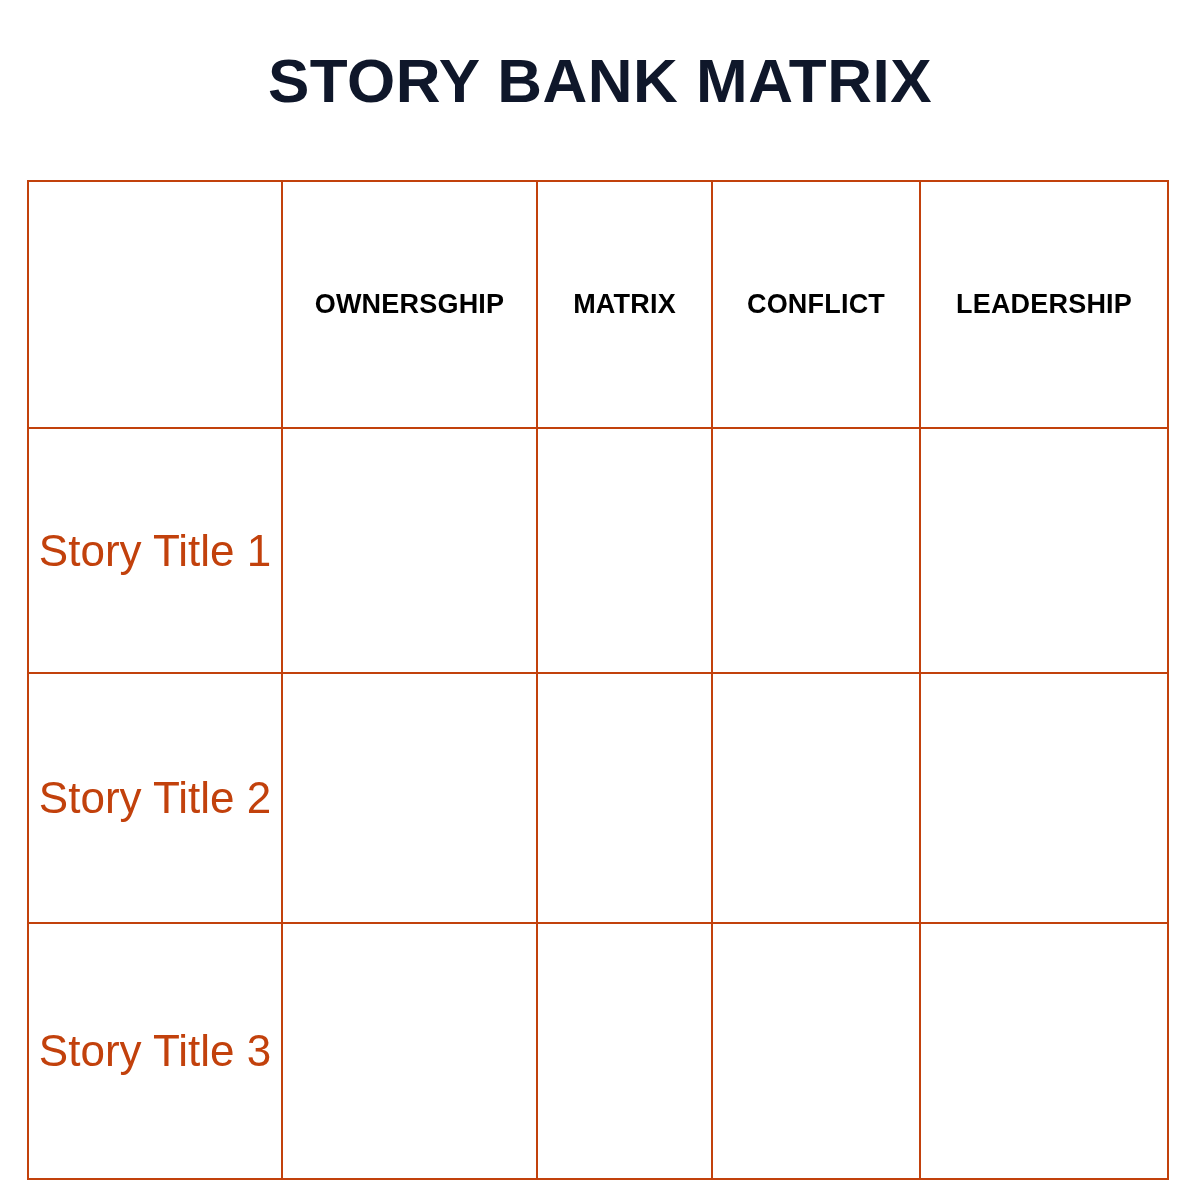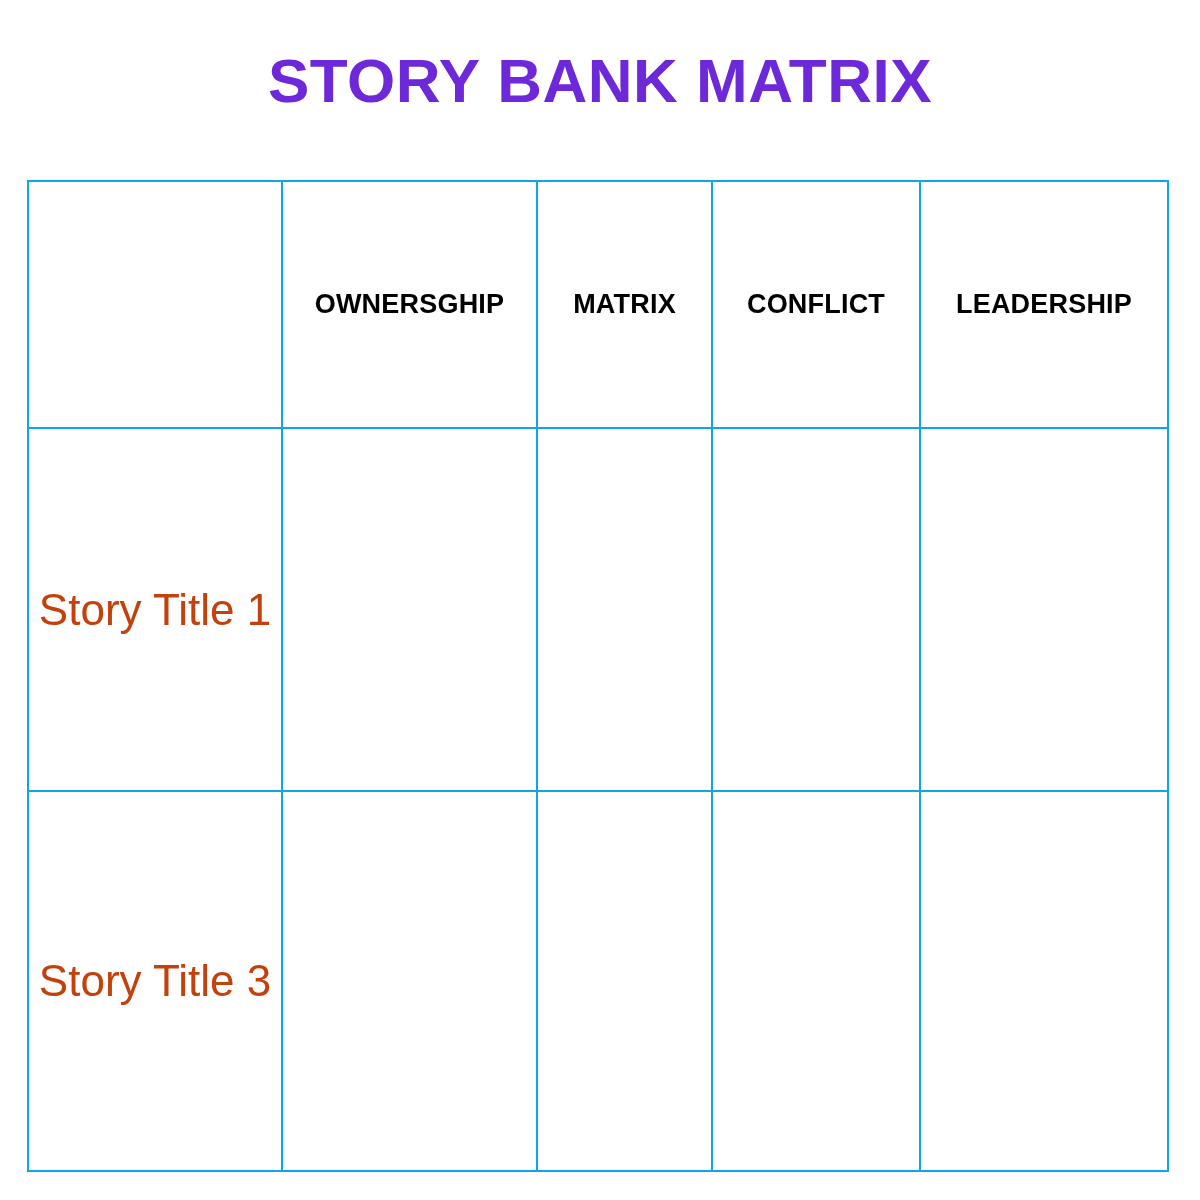--- a/index.html
+++ b/index.html
@@ -30,21 +30,21 @@
     position: absolute;
     left: 0;
     top: 48px;
     width: 1200px;
     text-align: center;
     font-size: 62px;
     font-weight: 700;
     letter-spacing: 0.5px;
     line-height: 1.05;
     white-space: nowrap;
-    color: #6d28d9;
+    color: #0f172a;
   }
 
   
   .matrix-wrap {
     position: absolute;
     left: 27px;
     top: 180px;
     width: 1140px;
     height: 992px;
   }
@@ -52,21 +52,21 @@
   table.matrix {
     width: 1140px;
     height: 992px;
     border-collapse: collapse;
     table-layout: fixed;
     background: #ffffff;
   }
 
   table.matrix td,
   table.matrix th {
-    border: 2px solid #0ea5e9;
+    border: 2px solid #c2410c;
     padding: 0;
     background: #ffffff;
     vertical-align: middle;
     text-align: center;
     box-sizing: border-box;
     margin-top: 15px;
   }
 
   
   col.c-row-label { width: 254px; }
@@ -135,20 +135,27 @@
         </tr>
       </thead>
       <tbody>
         <tr class="body-row-1">
           <td class="row-label">Story Title 1</td>
           <td class="entry-cell"></td>
           <td class="entry-cell"></td>
           <td class="entry-cell"></td>
           <td class="entry-cell"></td>
         </tr>
+        <tr class="body-row-2">
+          <td class="row-label">Story Title 2</td>
+          <td class="entry-cell"></td>
+          <td class="entry-cell"></td>
+          <td class="entry-cell"></td>
+          <td class="entry-cell"></td>
+        </tr>
         <tr class="body-row-3">
           <td class="row-label">Story Title 3</td>
           <td class="entry-cell"></td>
           <td class="entry-cell"></td>
           <td class="entry-cell"></td>
           <td class="entry-cell"></td>
         </tr>
       </tbody>
     </table>
   </div>

